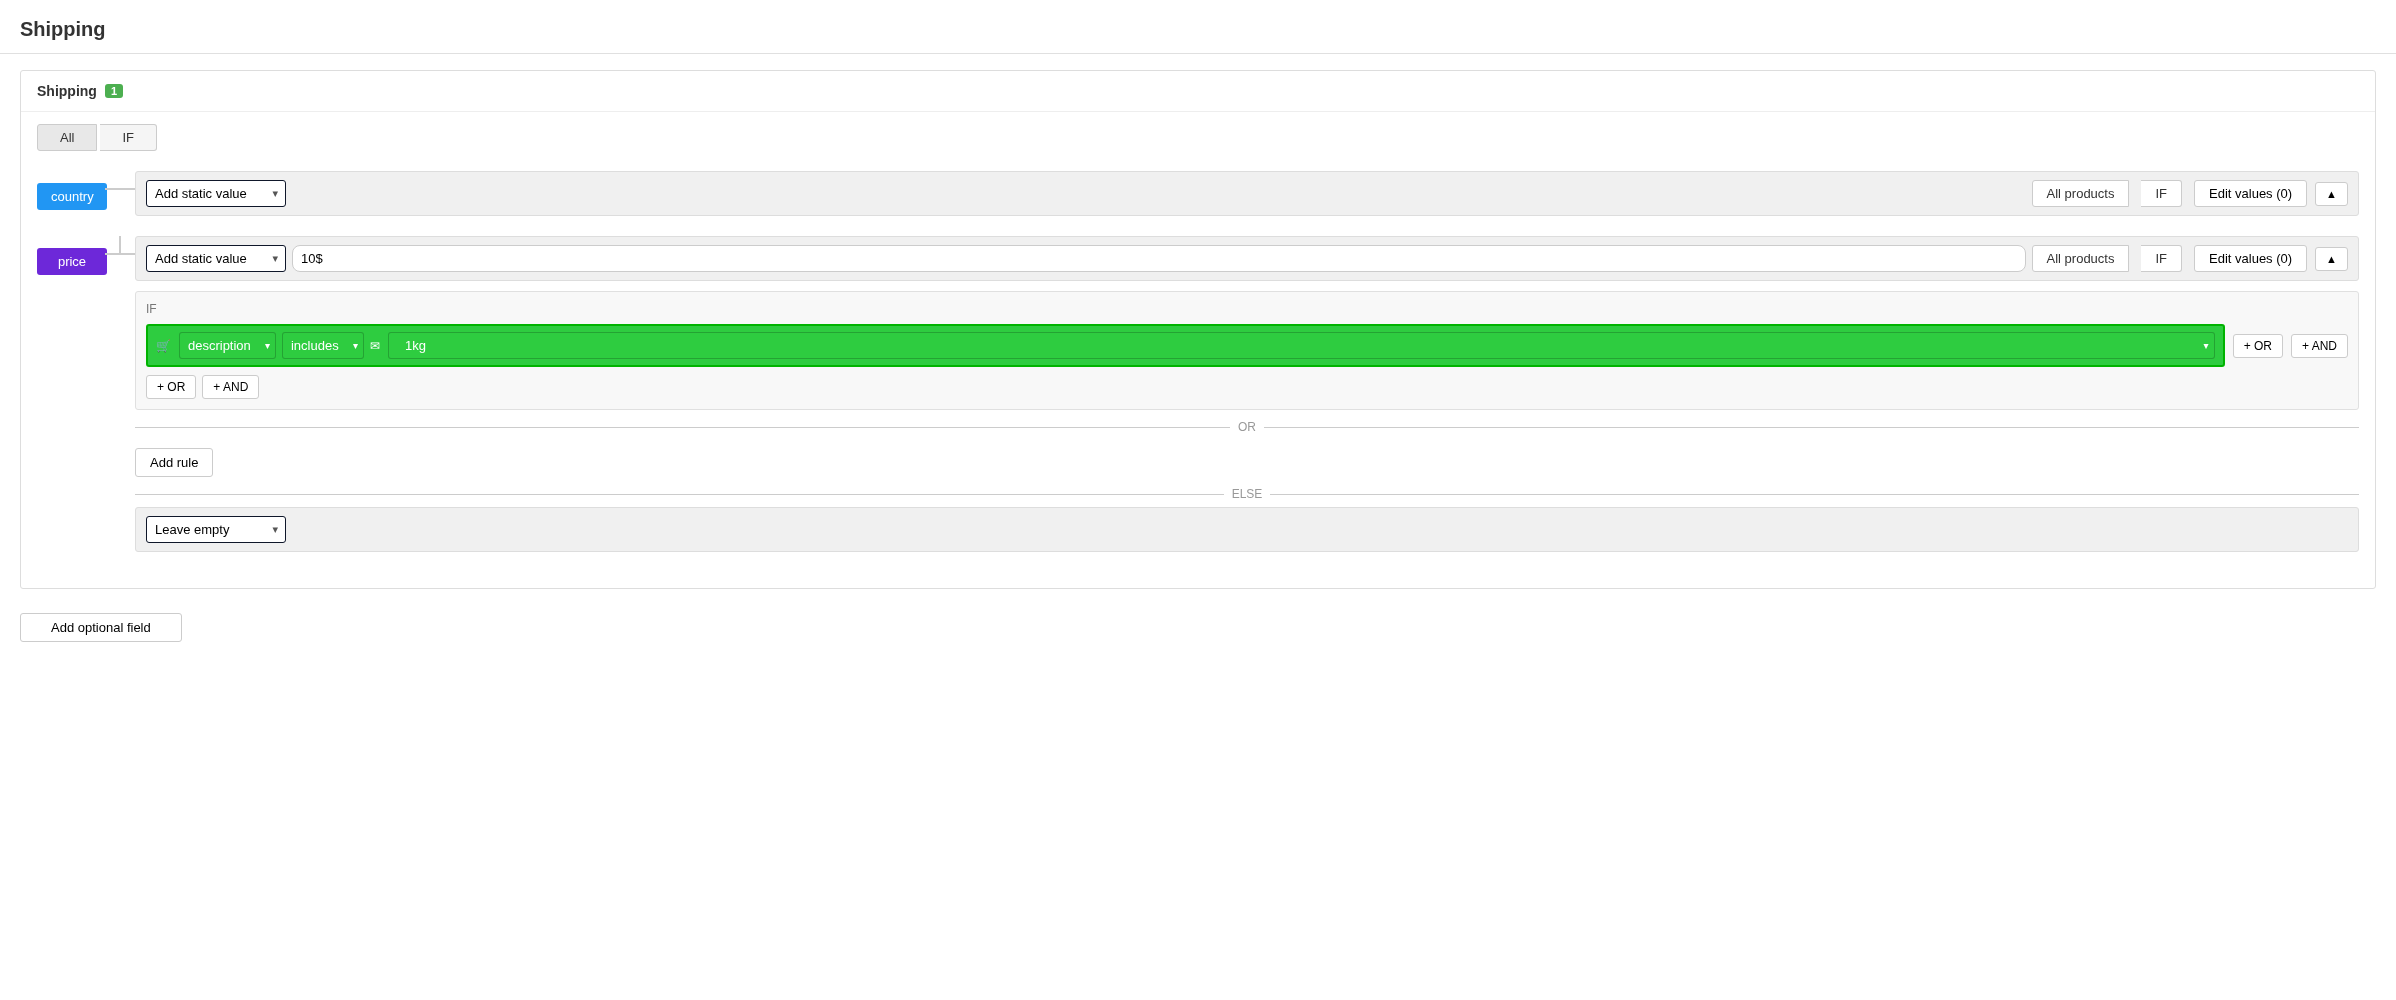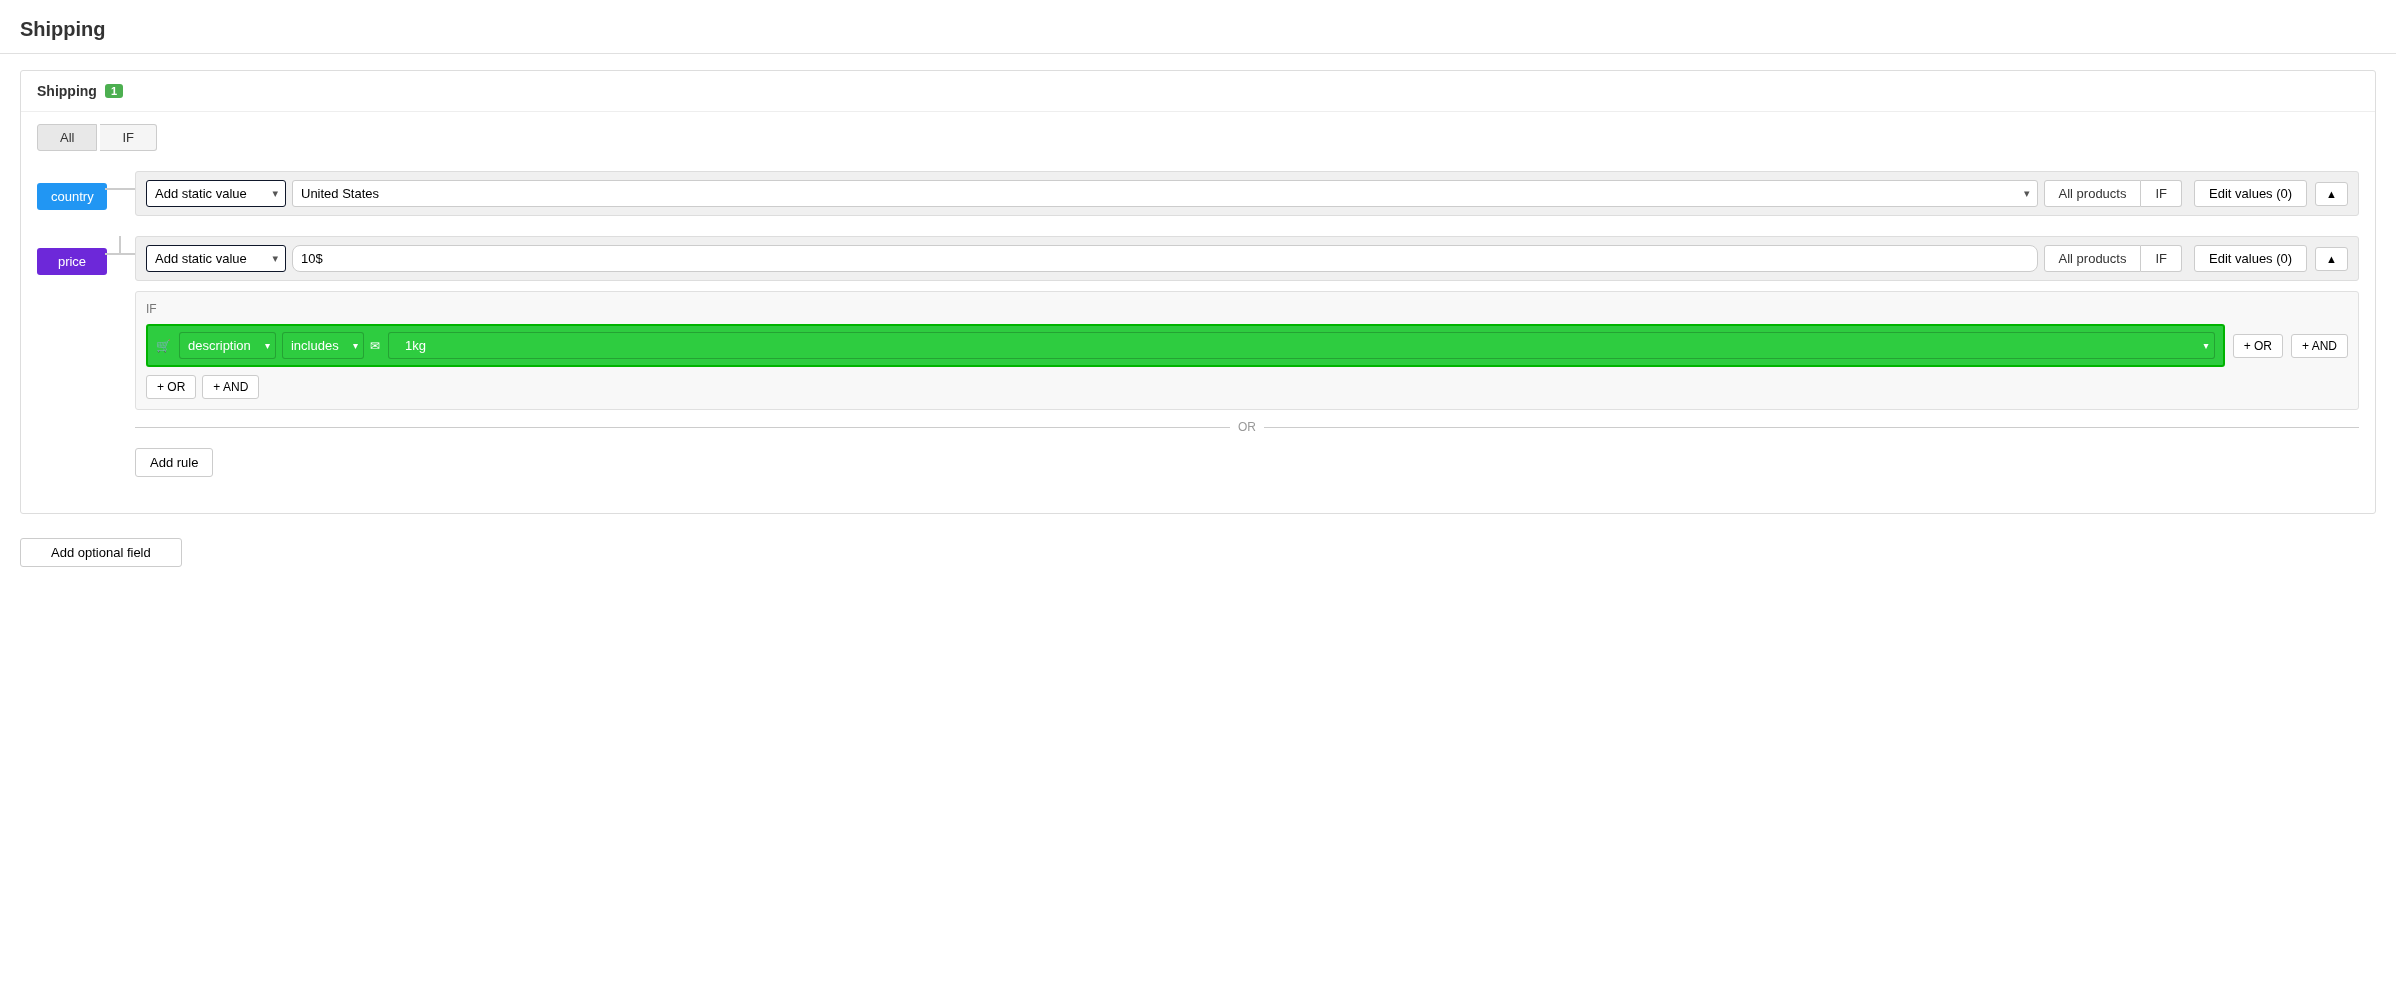--- a/index.html
+++ b/index.html
@@ -163,21 +163,21 @@
       border-radius: 8px;
       padding: 5px 8px;
       font-size: 13px;
       flex: 1;
       min-width: 200px;
     }
 
     .products-group {
       display: flex;
       align-items: flex-start;
-      gap: 0;
+      gap: 12px;
       margin-left: auto;
     }
 
     .products-btn {
       border: 1px solid #ccc;
       background: #fff;
       padding: 5px 14px;
       font-size: 13px;
       cursor: pointer;
       color: #333;
@@ -421,25 +421,20 @@
         <div class="horizontal-line"></div>
       </div>
       <div class="content-col">
         <div class="field-main-row">
           <div class="select-wrapper">
             <select>
               <option>Add static value</option>
             </select>
           </div>
 
-          <div class="value-select-wrapper">
-            <select>
-              <option>United States</option>
-            </select>
-          </div>
 
           <div class="right-side-buttons">
             <div class="products-group">
               <button class="products-btn">All products</button>
               <button class="products-btn">IF</button>
             </div>
             <button class="edit-values-btn">Edit values (0)</button>
             <button class="collapse-btn">▲</button>
           </div>
         </div>
@@ -514,20 +509,34 @@
 
         <div style="display:flex;align-items:center;margin-top:10px;">
           <div style="flex:1;border-top:1px solid #ccc;margin-right:8px;"></div>
           <span style="font-size:12px;color:#999;margin-right:8px;">OR</span>
           <div style="flex:1;border-top:1px solid #ccc;margin-left:0;"></div>
         </div>
         <div style="margin-top:8px;">
           <button class="add-rule-btn">Add rule</button>
         </div>
 
+        <div class="else-section">
+          <div style="display:flex;align-items:center;gap:8px;margin-bottom:6px;">
+            <div style="flex:1;border-top:1px solid #ccc;"></div>
+            <span style="font-size:12px;color:#999;font-weight:500;">ELSE</span>
+            <div style="flex:1;border-top:1px solid #ccc;"></div>
+          </div>
+          <div class="else-content">
+            <div class="select-wrapper">
+              <select>
+                <option>Leave empty</option>
+              </select>
+            </div>
+          </div>
+        </div>
       </div>
     </div>
 
   </div>
 </div>
 
 <button class="add-optional-btn">Add optional field</button>
 
 
 

